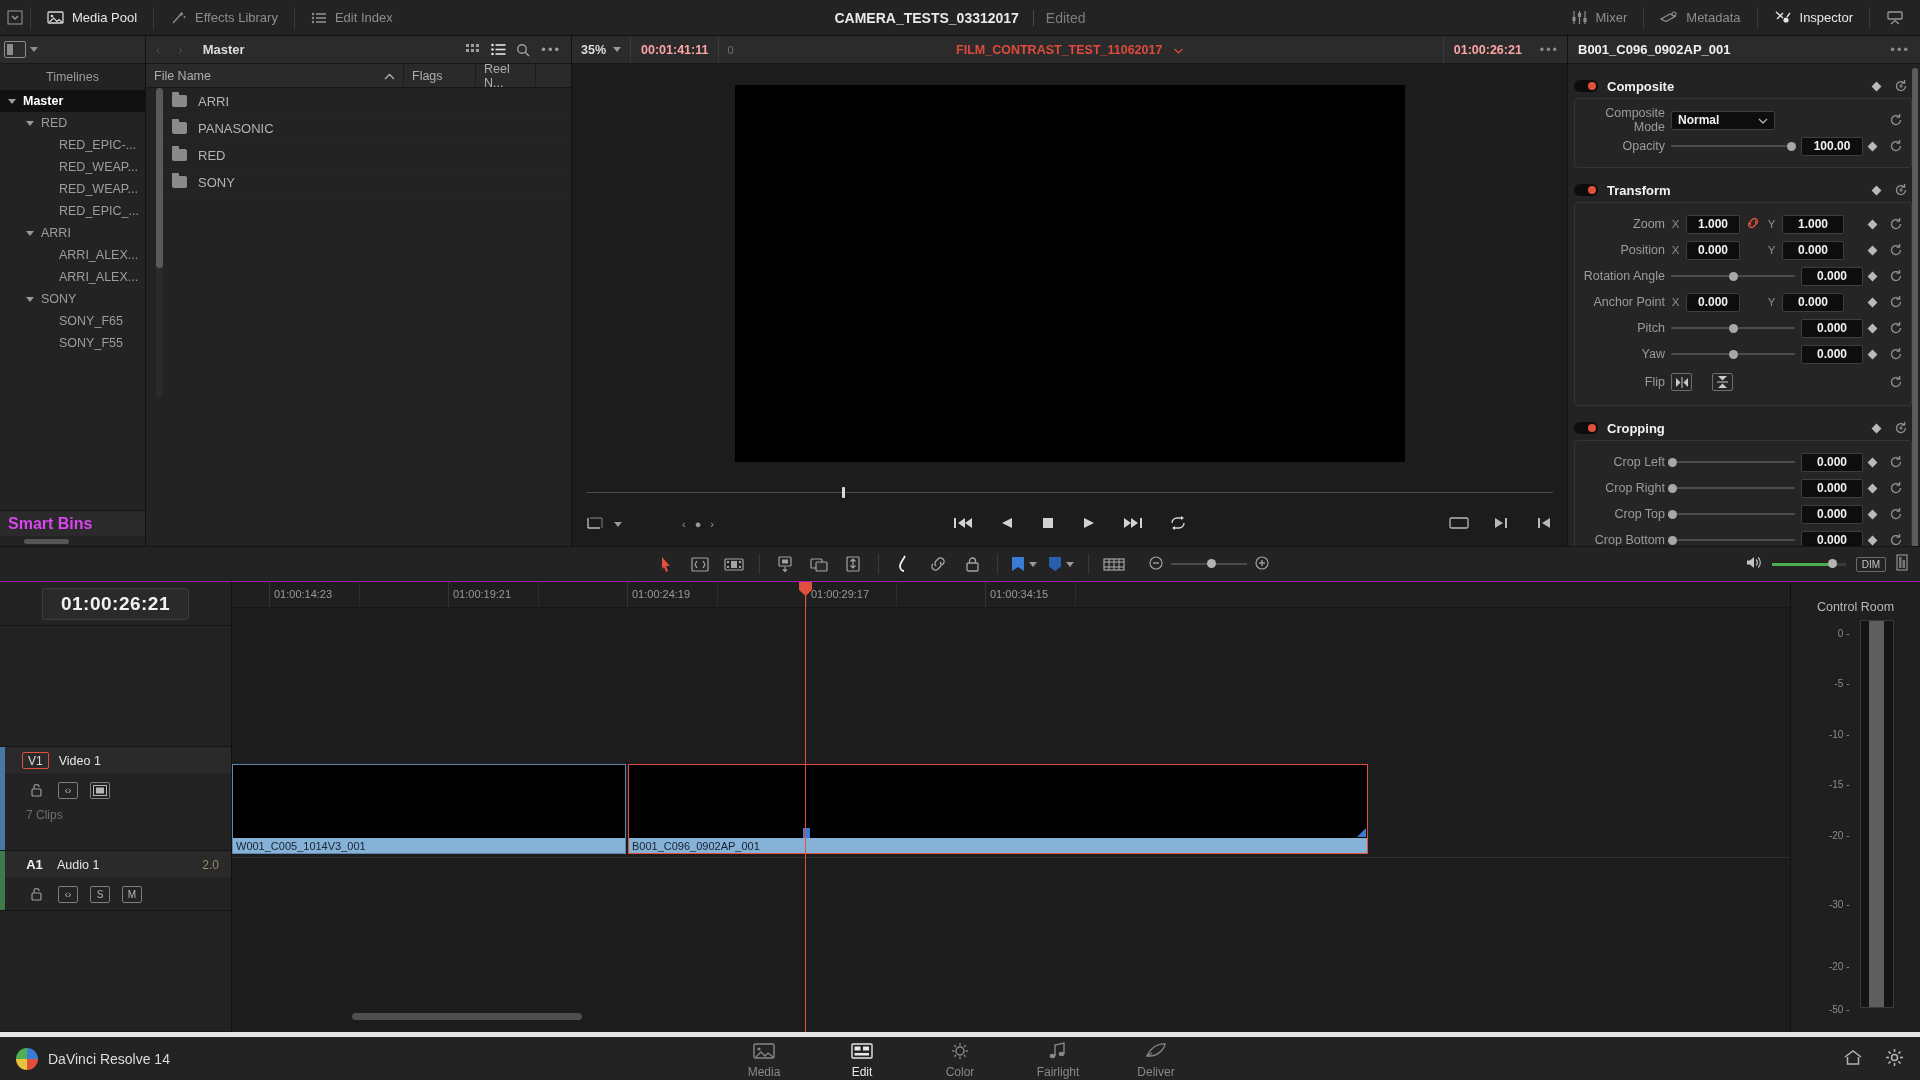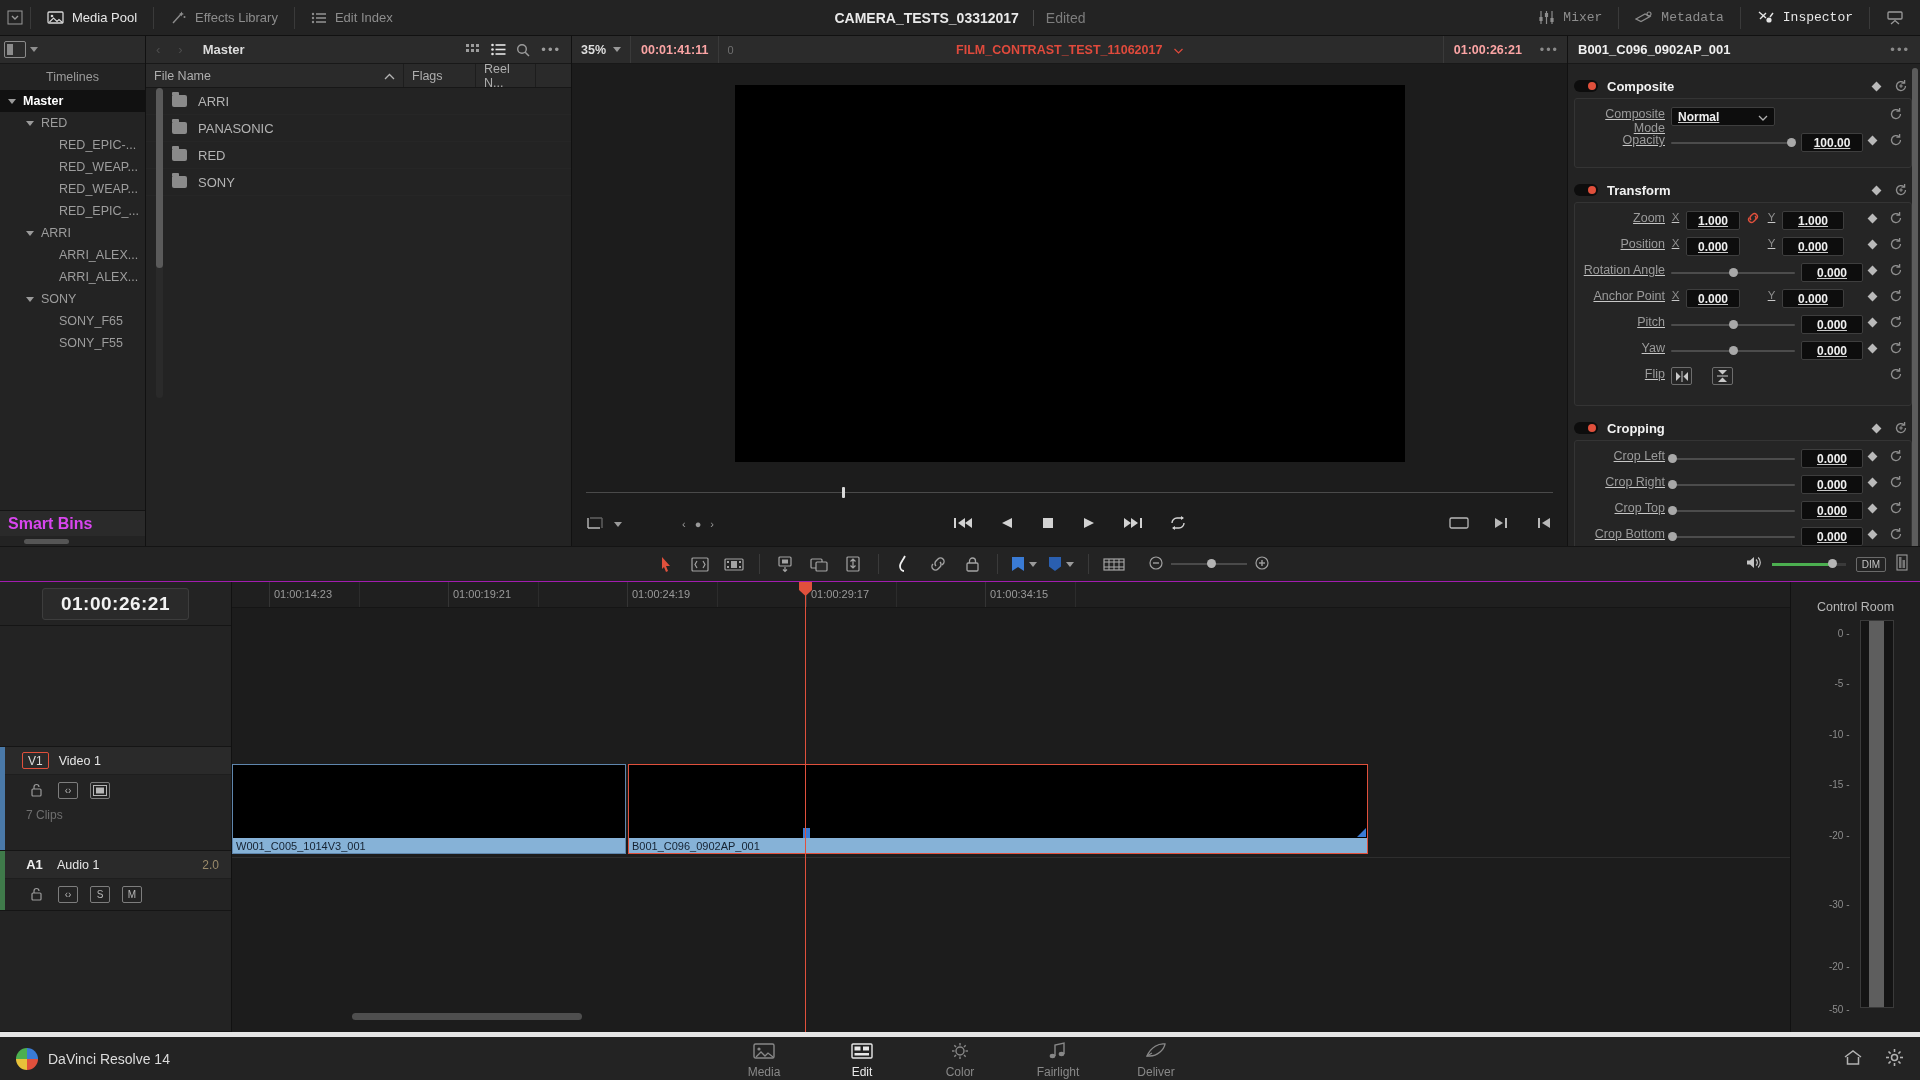--- a/index.html
+++ b/index.html
@@ -8,21 +8,21 @@
     background:#1c1c1c; color:#c8c8c8;
     font-family:"Liberation Sans", sans-serif;
     font-size:13px; -webkit-font-smoothing:antialiased;
   }
   .app { width:1920px; height:1080px; display:flex; flex-direction:column; }
 
   
   .topbar { height:36px; background:#232323; display:flex; align-items:center;
             flex:0 0 36px; position:relative; border-bottom:1px solid #111; }
   .tb-left { display:flex; align-items:center; height:100%; }
-  .tb-right { display:flex; align-items:center; height:100%; margin-left:auto;font-family:Liberation Mono, monospace; }
+  .tb-right { display:flex; align-items:center; height:100%; margin-left:auto; }
   .tb-btn { display:flex; align-items:center; gap:8px; height:100%;
             padding:0 16px; color:#8d8d8d; cursor:pointer; white-space:nowrap; }
   .tb-btn.active { color:#e8e8e8; }
   .tb-sep { width:1px; height:22px; background:#3a3a3a; }
   .tb-title { position:absolute; left:0; right:0; text-align:center;
               pointer-events:none; font-weight:bold; color:#e9e9e9; font-size:14px; }
   .tb-title .edited { color:#7d7d7d; font-weight:normal; margin-left:10px;
                       padding-left:12px; border-left:1px solid #4a4a4a; }
   .ico { display:inline-block; line-height:0; }
   .panel-toggle { width:30px; display:flex; align-items:center; justify-content:center;
@@ -133,21 +133,21 @@
             cursor:pointer; flex:0 0 auto; }
   .toggle i { position:absolute; width:8px; height:8px; border-radius:50%; top:2px;
               right:2px; background:#e0503c; }
   .sectitle { font-weight:bold; color:#f2f2f2; font-size:13px; }
   .sechdr .acts { margin-left:auto; display:flex; align-items:center; gap:14px;
                   padding-right:4px; }
   .diamond { width:7px; height:7px; background:#b9b9b9; transform:rotate(45deg);
              cursor:pointer; }
   .secbody { border:1px solid #343434; border-radius:3px; padding:8px 4px;
              background:#252525; }
-  .prow { height:26px; display:flex; align-items:flex-start; gap:6px;text-decoration:underline; }
+  .prow { height:26px; display:flex; align-items:center; gap:6px; }
   .plabel { width:86px; text-align:right; color:#9b9b9b; font-size:12.5px;
             flex:0 0 auto; }
   .xy { color:#8d8d8d; font-size:11.5px; width:9px; text-align:center; flex:0 0 auto; }
   .numbox { background:#0d0d0d; border:1px solid #3e3e3e; border-radius:2px;
             height:19px; width:54px; display:flex; align-items:center;
             justify-content:center; color:#f0f0f0; font-size:12px; font-weight:bold;
             cursor:text; flex:0 0 auto; }
   .numbox.w62 { width:62px; }
   .linkico { color:#e0503c; flex:0 0 auto; }
   .slider { flex:1; height:19px; display:flex; align-items:center; position:relative;

